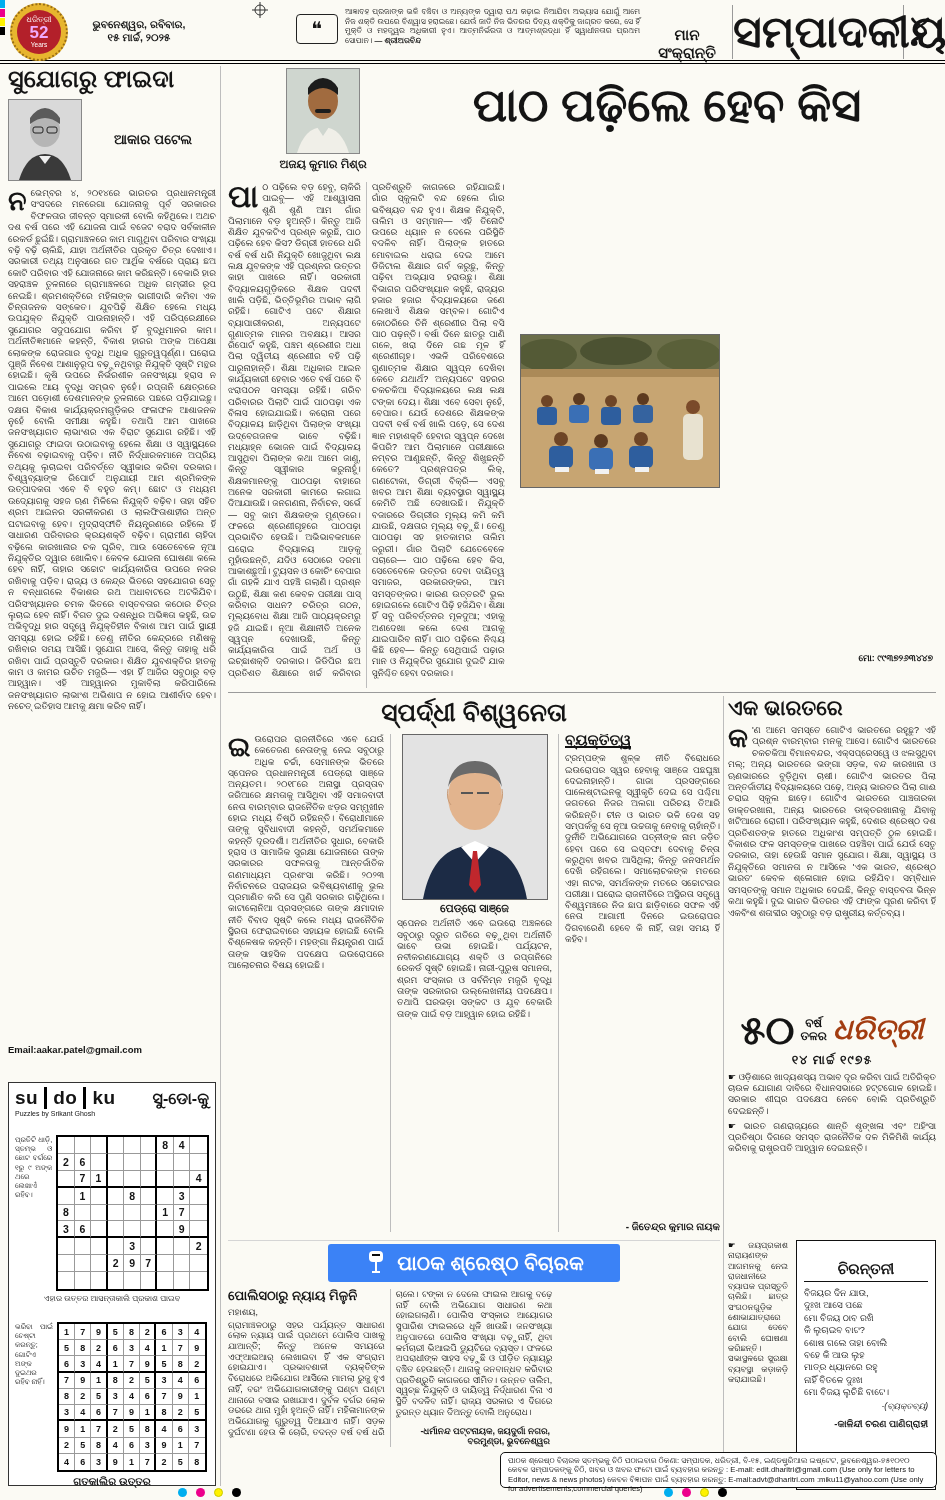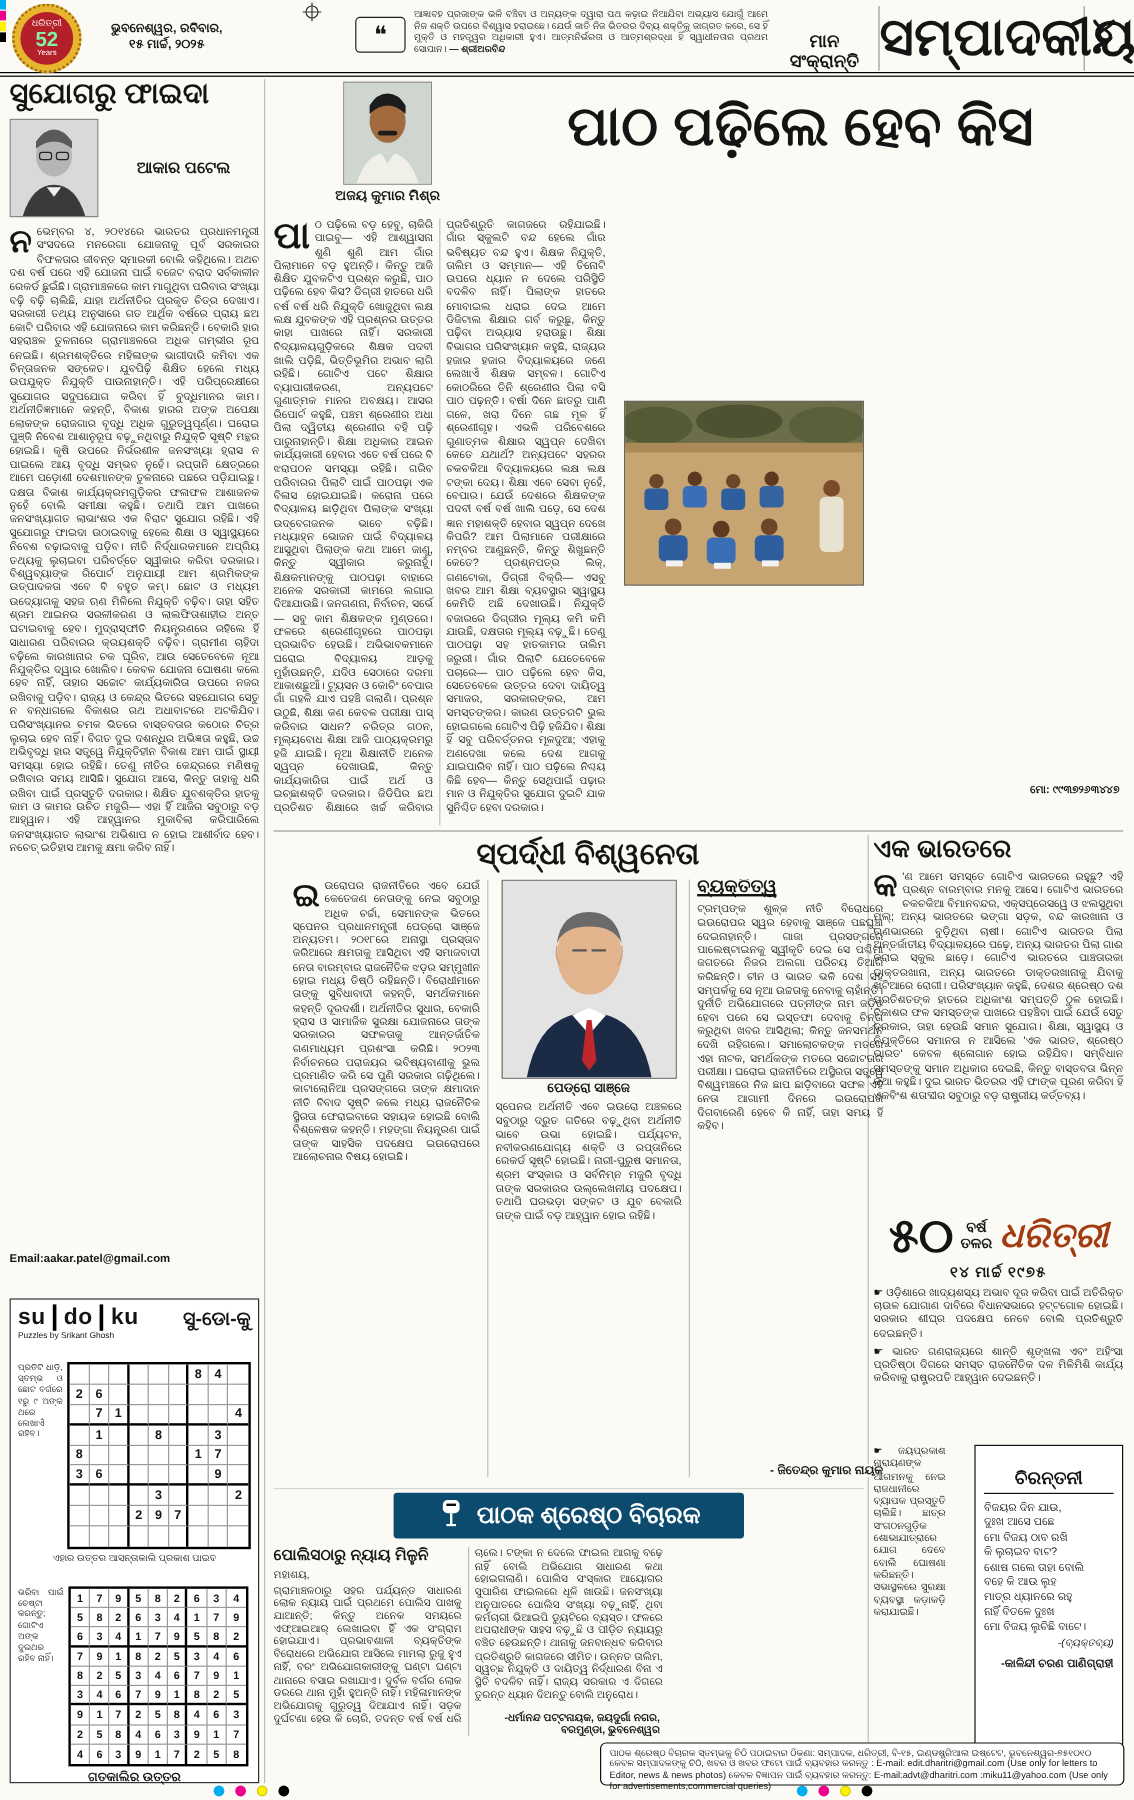--- a/index.html
+++ b/index.html
@@ -4,21 +4,21 @@
 <style>
 *{margin:0;padding:0;box-sizing:border-box}
 body{background:#8a8a8a;font-family:"Liberation Sans","DejaVu Sans",sans-serif}
 .page{position:relative;width:945px;height:1500px;margin:0 auto;background:#fbfaf4;color:#141414;overflow:hidden}
 .bt{font-size:9px;line-height:11.4px;text-align:justify}
 
 .masthead{position:absolute;left:0;top:0;width:945px;height:64px;border-bottom:4px double #000;background:#fbfaf4}
 .logo{position:absolute;left:10px;top:3px;width:58px;height:58px;border-radius:50%;background:#e7b52e;border:2px dotted #9a6d12}
 .logo-inner{position:absolute;inset:5px;border-radius:50%;background:#b3202a;color:#fff;display:flex;flex-direction:column;align-items:center;justify-content:center}
 .logo-brand{font-size:8px;line-height:9px}
-.logo-52{font-size:17px;font-weight:bold;color:#86efac;line-height:17px}
+.logo-52{font-size:17px;font-weight:bold;color:#f0abfc;line-height:17px}
 .logo-years{font-size:6.5px;line-height:8px}
 .dateline{position:absolute;left:78px;top:18px;width:122px;font-size:10.5px;line-height:13px;font-weight:600;text-align:center}
 .regmark{position:absolute;left:252px;top:2px}
 .quote-wrap{position:absolute;left:296px;top:4px;width:344px;height:58px;display:flex;gap:7px}
 .quote-icon{width:42px;height:30px;border:1.5px solid #222;border-radius:4px;display:flex;align-items:center;justify-content:center;font-size:20px;margin-top:10px;flex:none}
 .quote-body{flex:1;font-size:7.8px;line-height:9.6px;text-align:justify;padding-top:3px}
 .quote-attr{font-weight:bold;white-space:nowrap}
 .festival{position:absolute;left:646px;top:26px;width:82px;text-align:center;font-size:15px;font-weight:bold}
 .section-title{position:absolute;left:732px;top:5px;width:172px;height:54px;line-height:54px;text-align:center;font-size:44px;font-weight:bold;border-left:1px solid #999;border-right:1px solid #999}
 .page-num{position:absolute;left:902px;top:10px;width:36px;text-align:center;font-size:30px;font-weight:bold}
@@ -64,50 +64,50 @@
 
 .main-art{position:absolute;left:228px;top:66px;width:708px}
 .m-header{position:relative;height:112px}
 .m-photo{position:absolute;left:58px;top:2px;width:74px;height:86px;border:1px solid #888}
 .m-byline{position:absolute;left:26px;top:92px;width:138px;text-align:center;font-size:11.5px;font-weight:bold}
 .m-head{position:absolute;left:170px;right:0;top:16px;text-align:center;font-size:46px;font-weight:bold;line-height:1}
 .m-body{position:relative;margin-top:4px;height:506px;column-count:5;column-gap:11px;column-rule:1px solid #bdbdbd;column-fill:auto;overflow:hidden;font-size:9px;line-height:11.3px;text-align:justify}
 .m-photo-embed{position:absolute;left:292px;top:152px;width:200px;height:154px;border:1px solid #666;background:#c7a572}
 .m-phone{position:absolute;right:3px;bottom:24px;font-weight:bold;font-size:9px;background:#fbfaf4;padding-left:6px}
 
-.pers{position:absolute;left:244px;top:698px;width:492px}
+.pers{position:absolute;left:228px;top:698px;width:492px}
 .p-head{text-align:center;font-size:25px;font-weight:bold}
 .p-cols{display:flex;margin-top:6px;height:498px}
 .p-col{width:156px;flex:none;font-size:9px;line-height:11.3px;text-align:justify;overflow:hidden;position:relative}
 .p-col+.p-col{border-left:1px solid #bdbdbd;padding-left:6px;margin-left:6px;width:162px}
 .p-photo{width:146px;height:166px;margin:0 auto;border:1px solid #666;display:block}
 .p-cap{text-align:center;font-size:11px;font-weight:bold;margin:3px 0 4px}
 .p-kicker{display:inline-block;font-size:15px;font-weight:bold;border-bottom:2.5px solid #111;margin-bottom:5px;padding-bottom:1px}
 .p-attr{position:absolute;bottom:0;right:0;font-size:10px;font-weight:bold;background:#fbfaf4;padding-left:6px}
 
 .letters{position:absolute;left:228px;top:1244px;width:492px}
-.lt-banner{width:292px;height:38px;margin:0 auto;background:#0c4a6e;color:#fff;border-radius:3px;display:flex;align-items:center;justify-content:center;gap:9px;font-size:20px;font-weight:bold}
+.lt-banner{width:292px;height:38px;margin:0 auto;background:#3b82f6;color:#fff;border-radius:3px;display:flex;align-items:center;justify-content:center;gap:9px;font-size:20px;font-weight:bold}
 .lt-body{position:relative;margin-top:7px;height:158px;column-count:3;column-gap:11px;column-rule:1px solid #bdbdbd;column-fill:auto;overflow:hidden;font-size:8.8px;line-height:10.7px;text-align:justify}
 .lt-title{font-size:13px;font-weight:bold;line-height:1.15;margin-bottom:3px;text-align:left}
 .lt-salut{margin-bottom:2px}
 .lt-sign{position:absolute;bottom:0;left:168px;width:154px;text-align:right;font-weight:bold;font-size:8.8px;background:#fbfaf4}
 
 .oneind{position:absolute;left:728px;top:696px;width:208px}
 .oi-head{font-size:21px;font-weight:bold}
 .oi-body{margin-top:5px;height:282px;overflow:hidden}
 .fifty{position:absolute;left:728px;top:1012px;width:208px}
 .fy-head{display:flex;align-items:center;justify-content:center;gap:6px}
 .fy-50{font-size:40px;font-weight:bold;line-height:.9}
 .fy-mid{font-size:12px;font-weight:bold;line-height:1.05;text-align:center}
 .fy-brand{font-size:29px;font-weight:bold;color:#a23c10;font-style:italic}
 .fy-date{text-align:center;font-size:12.5px;font-weight:bold;margin:5px 0 4px;letter-spacing:1px}
 .fy-items{font-size:9px;line-height:11.2px;text-align:justify}
 .fy-item{margin-bottom:4px}
 .fy-item::before{content:"☛ ";font-weight:bold}
-.br-row{position:absolute;left:728px;top:1204px;width:208px;display:flex;gap:24px}
+.br-row{position:absolute;left:728px;top:1240px;width:208px;display:flex;gap:8px}
 .fy-cont{width:60px;flex:none;font-size:8.4px;line-height:10.3px;text-align:justify}
 .fy-cont::before{content:"☛ ";font-weight:bold}
 .chir{flex:1;border:1.5px solid #111;padding:19px 7px;height:250px;background:#fff}
 .ch-title{text-align:center;font-size:15px;font-weight:bold;border-bottom:1px solid #111;padding-bottom:3px;margin-bottom:5px}
 .poem-line{font-size:9.2px;line-height:12.4px}
 .ch-note{text-align:right;font-style:italic;font-size:8.5px;margin-top:2px}
 .ch-attr{text-align:right;font-size:9.5px;font-weight:bold;margin-top:6px}
 
 .footer{position:absolute;left:500px;top:1452px;width:437px;height:36px;border:1.2px solid #111;border-radius:5px;padding:3px 7px;font-size:7.7px;line-height:9.4px;background:#fff}
 </style>

